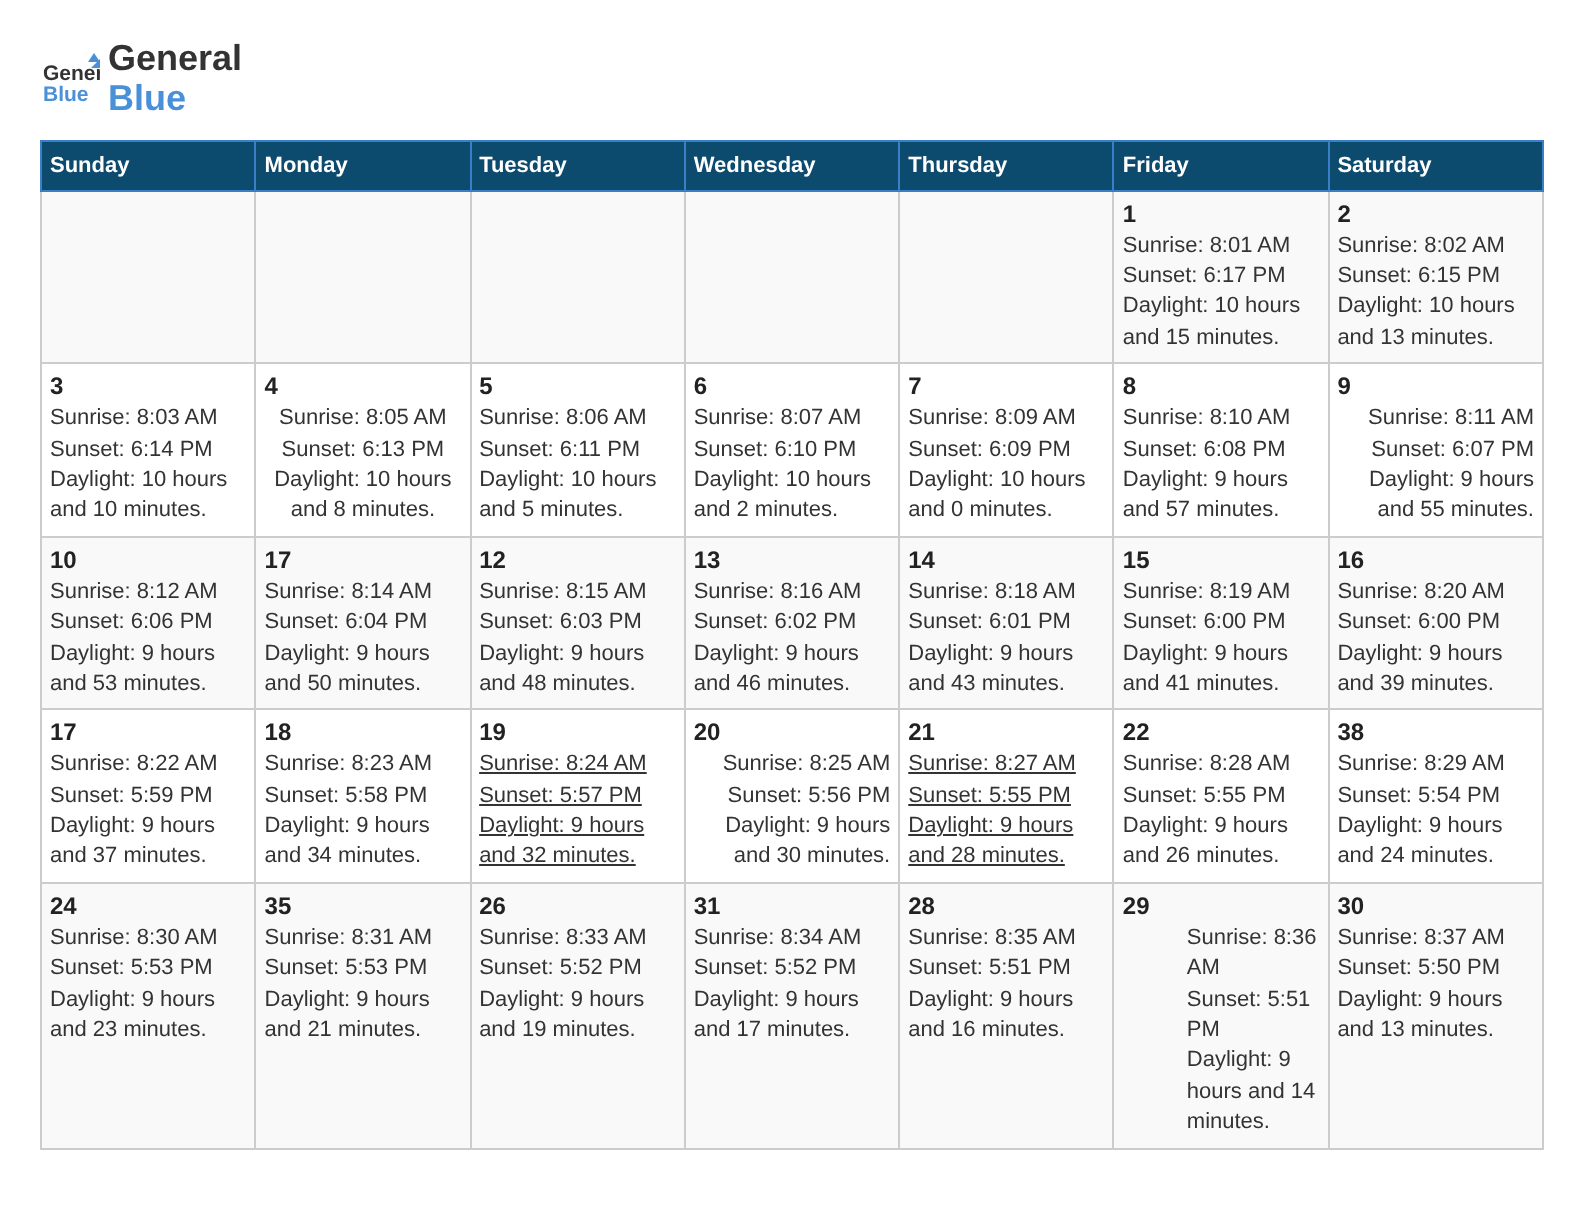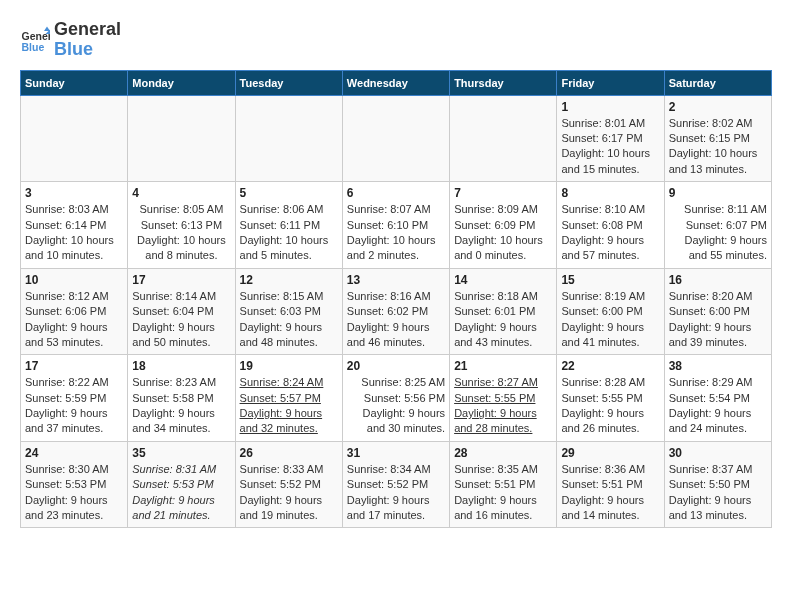--- a/index.html
+++ b/index.html
@@ -274,21 +274,21 @@
       </tr>
       <tr>
         <td>
           <div class="day-number">24</div>
           <div class="day-info" style="white-space: pre-line;">Sunrise: 8:30 AM
 Sunset: 5:53 PM
 Daylight: 9 hours and 23 minutes.</div>
         </td>
         <td>
           <div class="day-number">35</div>
-          <div class="day-info" style="white-space: pre-line; font-style: italic;">Sunrise: 8:31 AM
+          <div class="day-info" style="white-space: pre-line;">Sunrise: 8:31 AM
 Sunset: 5:53 PM
 Daylight: 9 hours and 21 minutes.</div>
         </td>
         <td>
           <div class="day-number">26</div>
           <div class="day-info" style="white-space: pre-line;">Sunrise: 8:33 AM
 Sunset: 5:52 PM
 Daylight: 9 hours and 19 minutes.</div>
         </td>
         <td>
@@ -298,21 +298,21 @@
 Daylight: 9 hours and 17 minutes.</div>
         </td>
         <td>
           <div class="day-number">28</div>
           <div class="day-info" style="white-space: pre-line;">Sunrise: 8:35 AM
 Sunset: 5:51 PM
 Daylight: 9 hours and 16 minutes.</div>
         </td>
         <td>
           <div class="day-number">29</div>
-          <div class="day-info" style="white-space: pre-line;">Sunrise: 8:36 AM
+          <div class="day-info" style="white-space: pre-line; margin-left: 32px;">Sunrise: 8:36 AM
 Sunset: 5:51 PM
 Daylight: 9 hours and 14 minutes.</div>
         </td>
         <td>
           <div class="day-number">30</div>
           <div class="day-info" style="white-space: pre-line;">Sunrise: 8:37 AM
 Sunset: 5:50 PM
 Daylight: 9 hours and 13 minutes.</div>
         </td>
       </tr>

